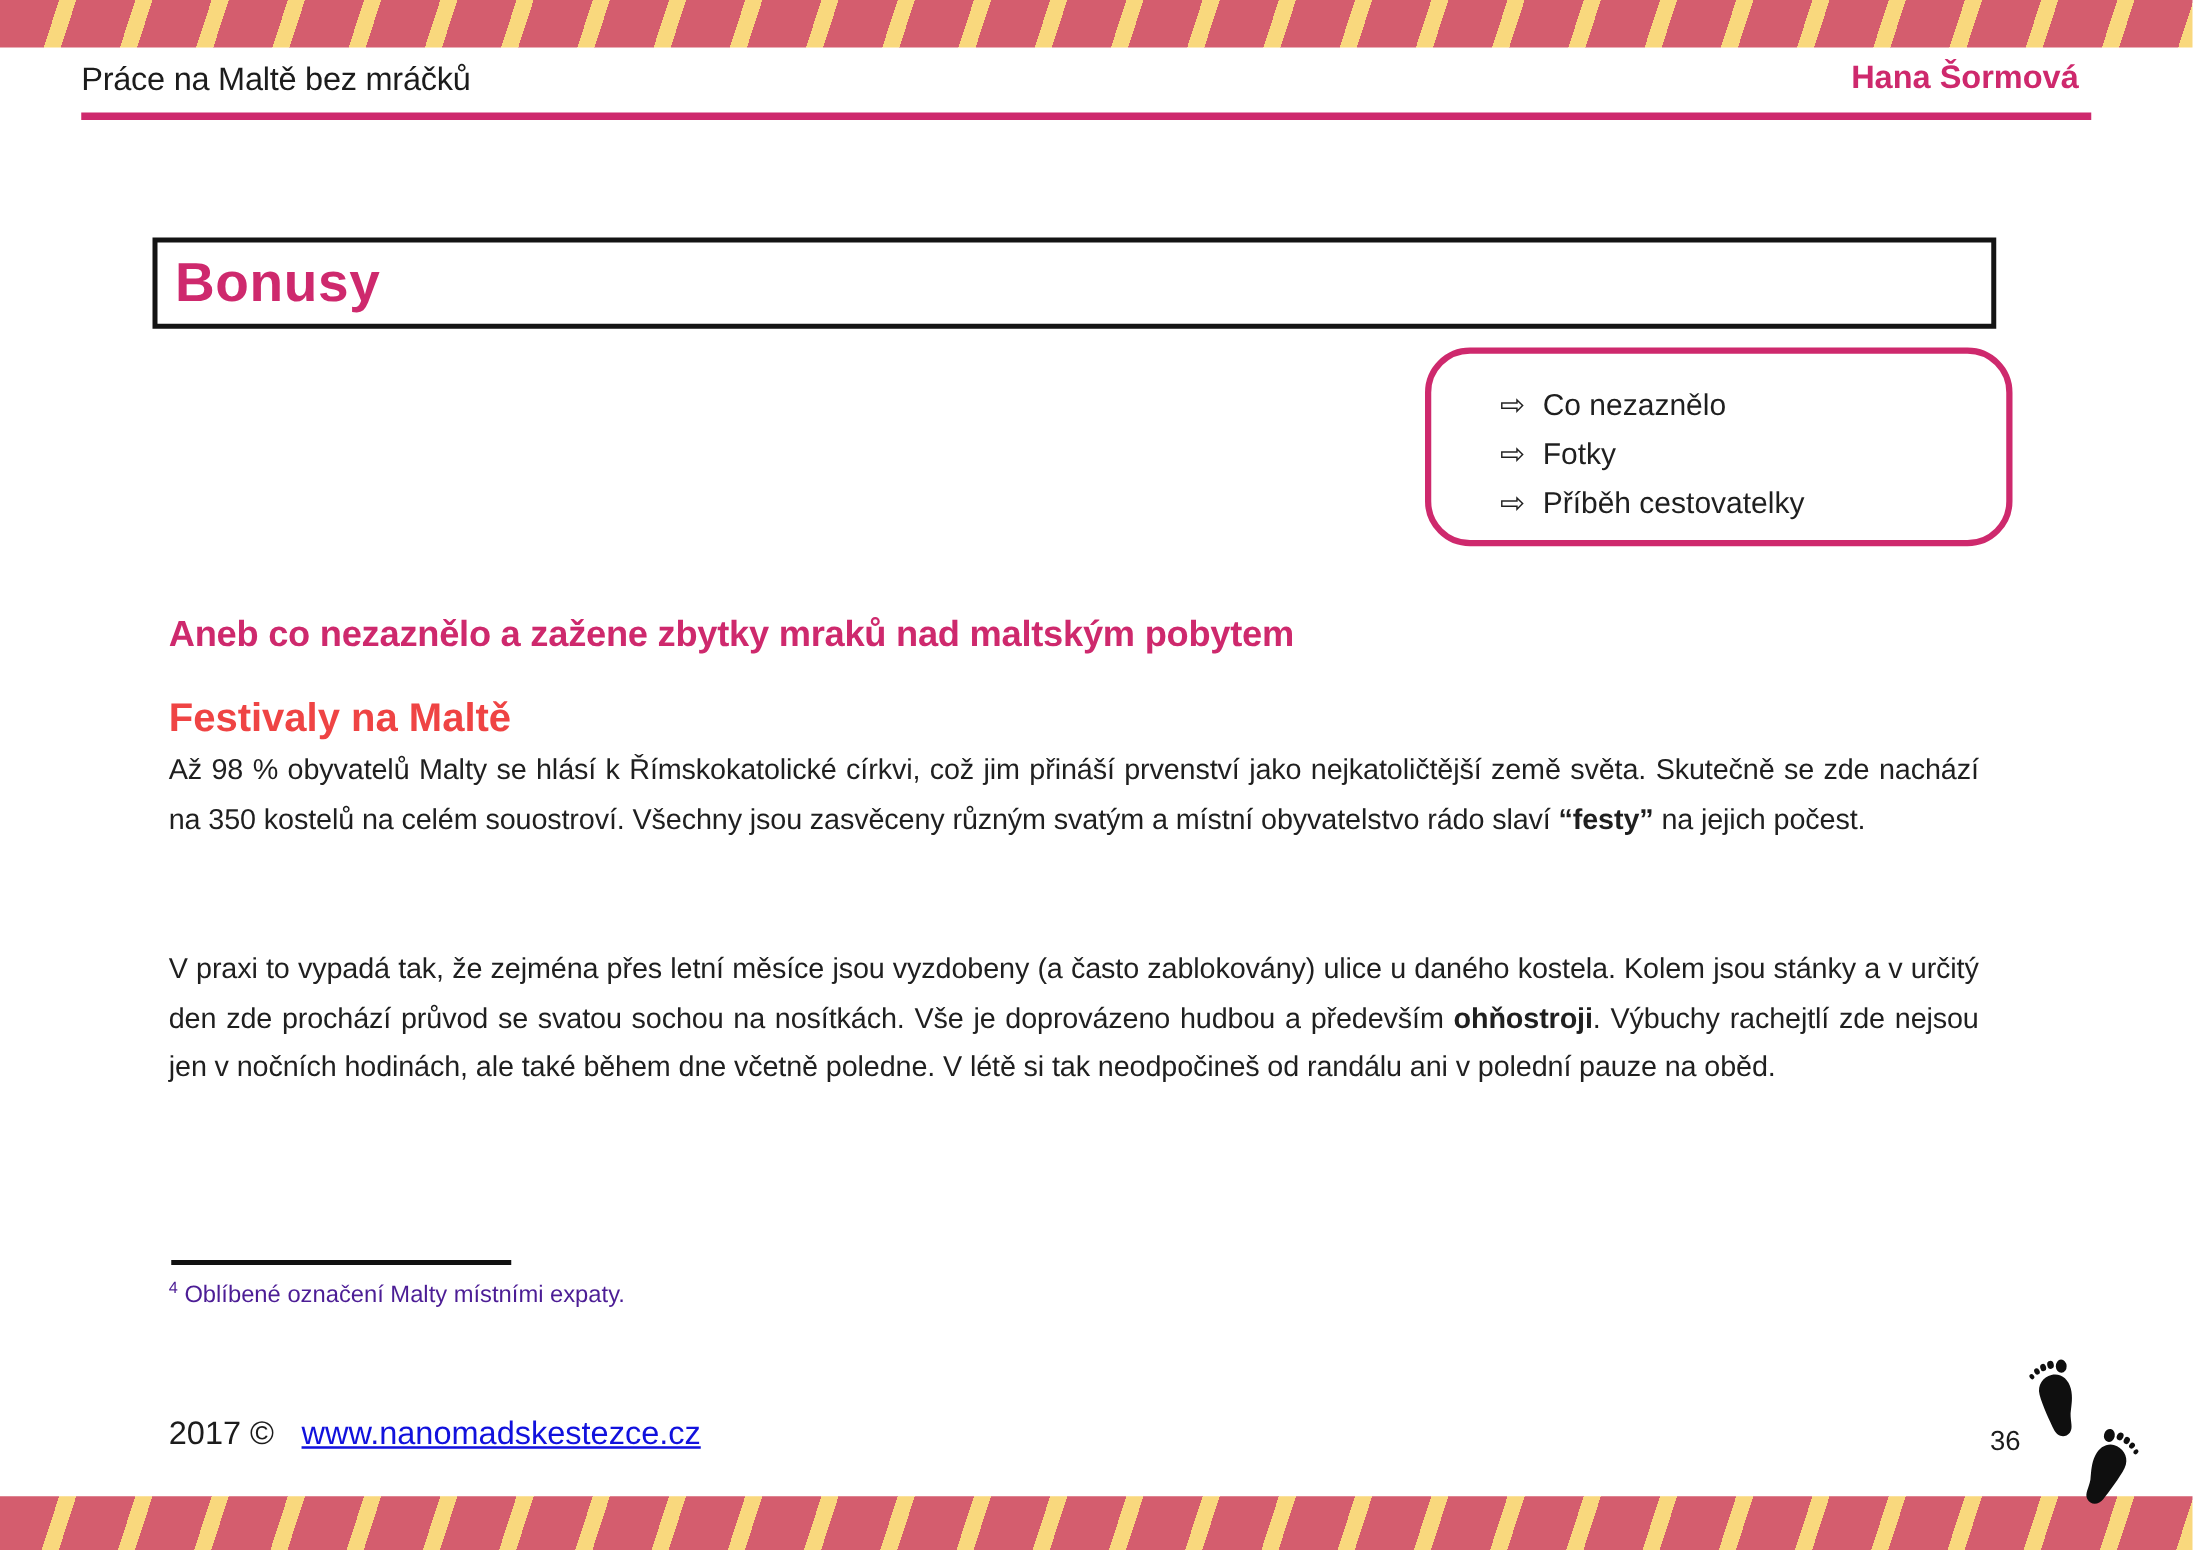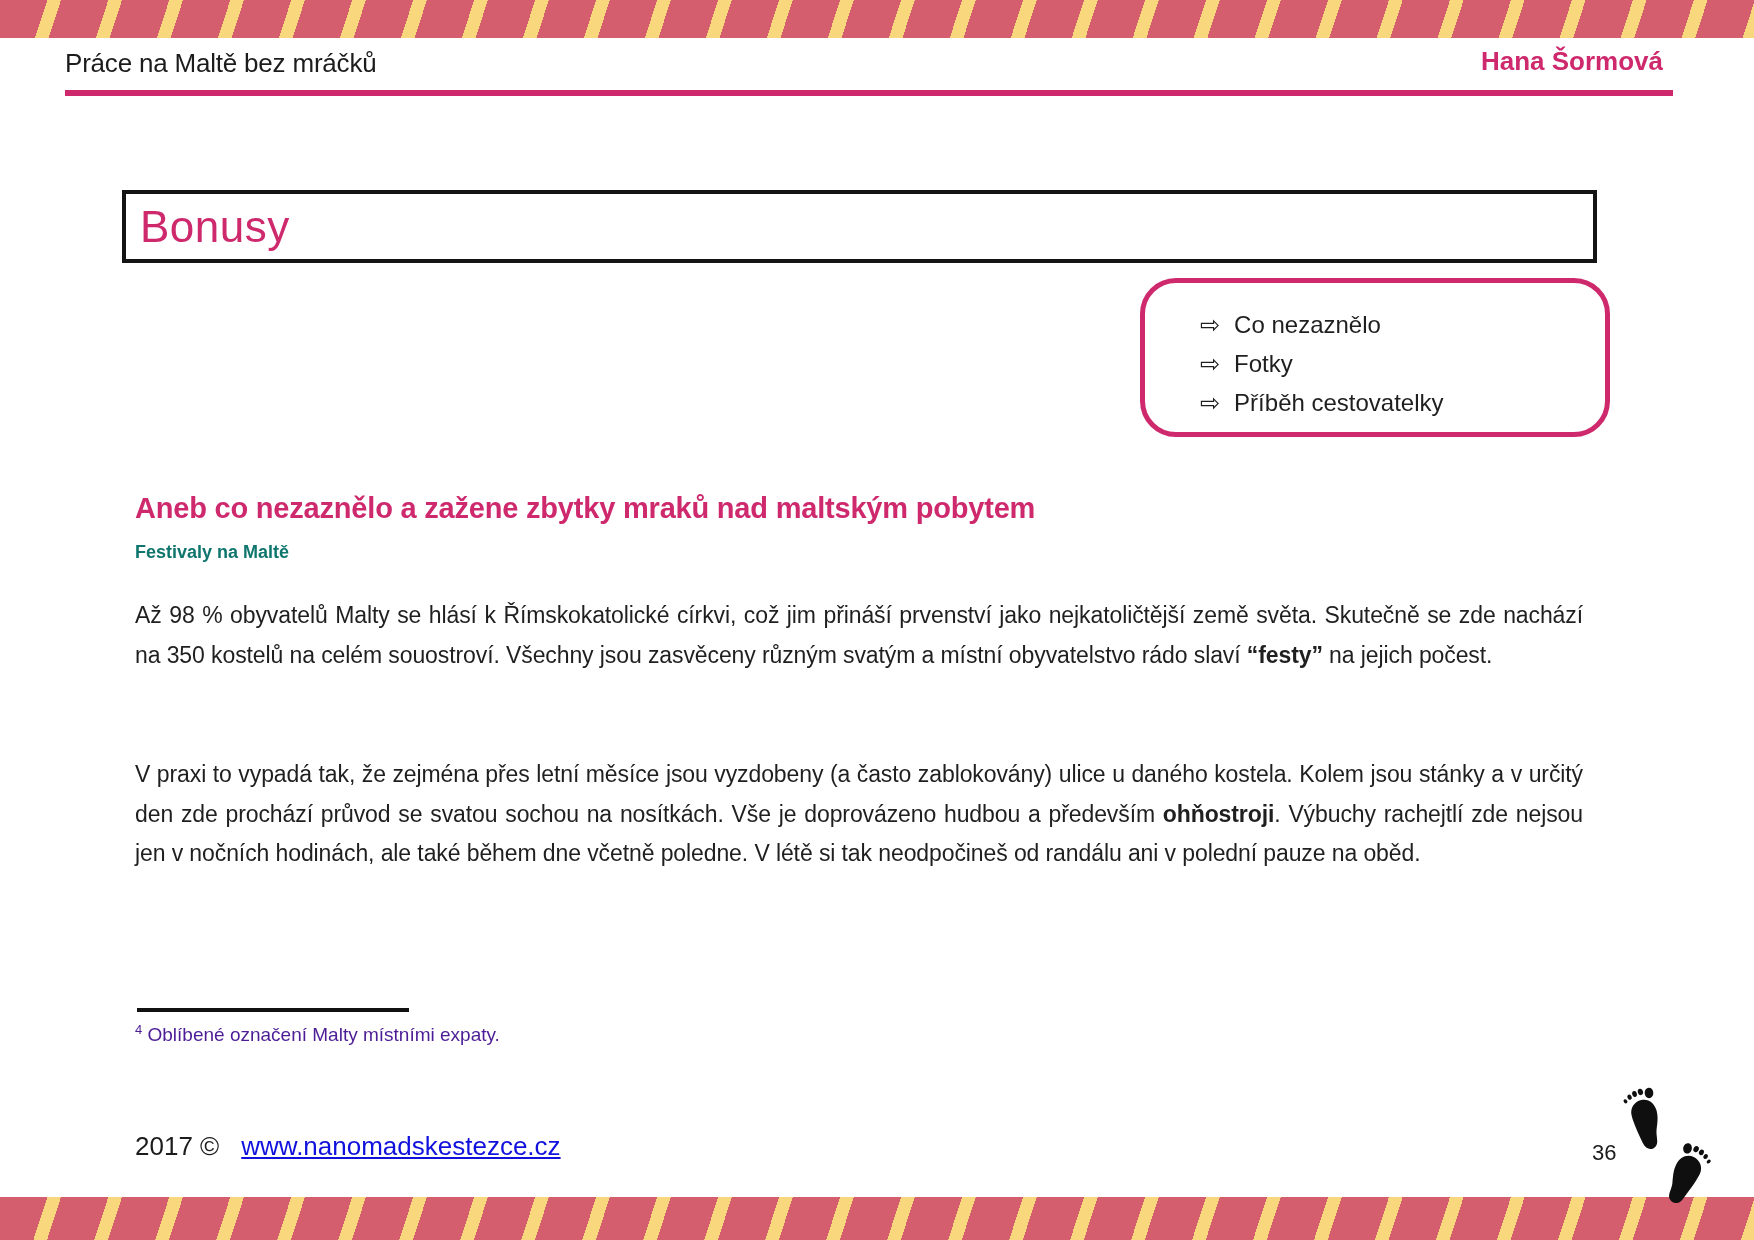--- a/index.html
+++ b/index.html
@@ -33,21 +33,21 @@
   }
   .header-rule{
     position:absolute;left:65px;top:90px;width:1608px;height:6px;
     background:#ce296d;
   }
 
   
   .title-box{
     position:absolute;left:122px;top:190px;width:1467px;height:65px;
     border:4px solid #141414;background:#fff;
-    display:flex;align-items:center;
+    display:flex;align-items:center;font-weight:bold;
   }
   .title-box .chapter-title{
     font-size:44px;color:#ce296d;padding-left:14px;letter-spacing:0.5px;
   }
 
   
   .intro{
     position:absolute;left:135px;top:318px;width:945px;
     font-size:23.5px;line-height:40px;text-align:justify;
   }
@@ -71,21 +71,21 @@
   }
   .arrow-glyph{font-size:24px;color:#1f1f1f;}
 
   
   .section-heading{
     position:absolute;left:135px;top:468px;width:1300px;
     font-size:29px;font-weight:bold;color:#ce296d;letter-spacing:-0.2px;
   }
   .sub-heading{
     position:absolute;left:135px;top:524px;
-    font-size:18px;font-weight:bold;color:#0f766e;
+    font-size:32px;font-weight:bold;color:#ef4444;
   }
 
   
   .para{
     position:absolute;left:135px;width:1448px;
     font-size:23px;line-height:39.5px;text-align:justify;
     letter-spacing:-0.1px;
   }
   .para1{top:573px;}
   .para2{top:732px;}

